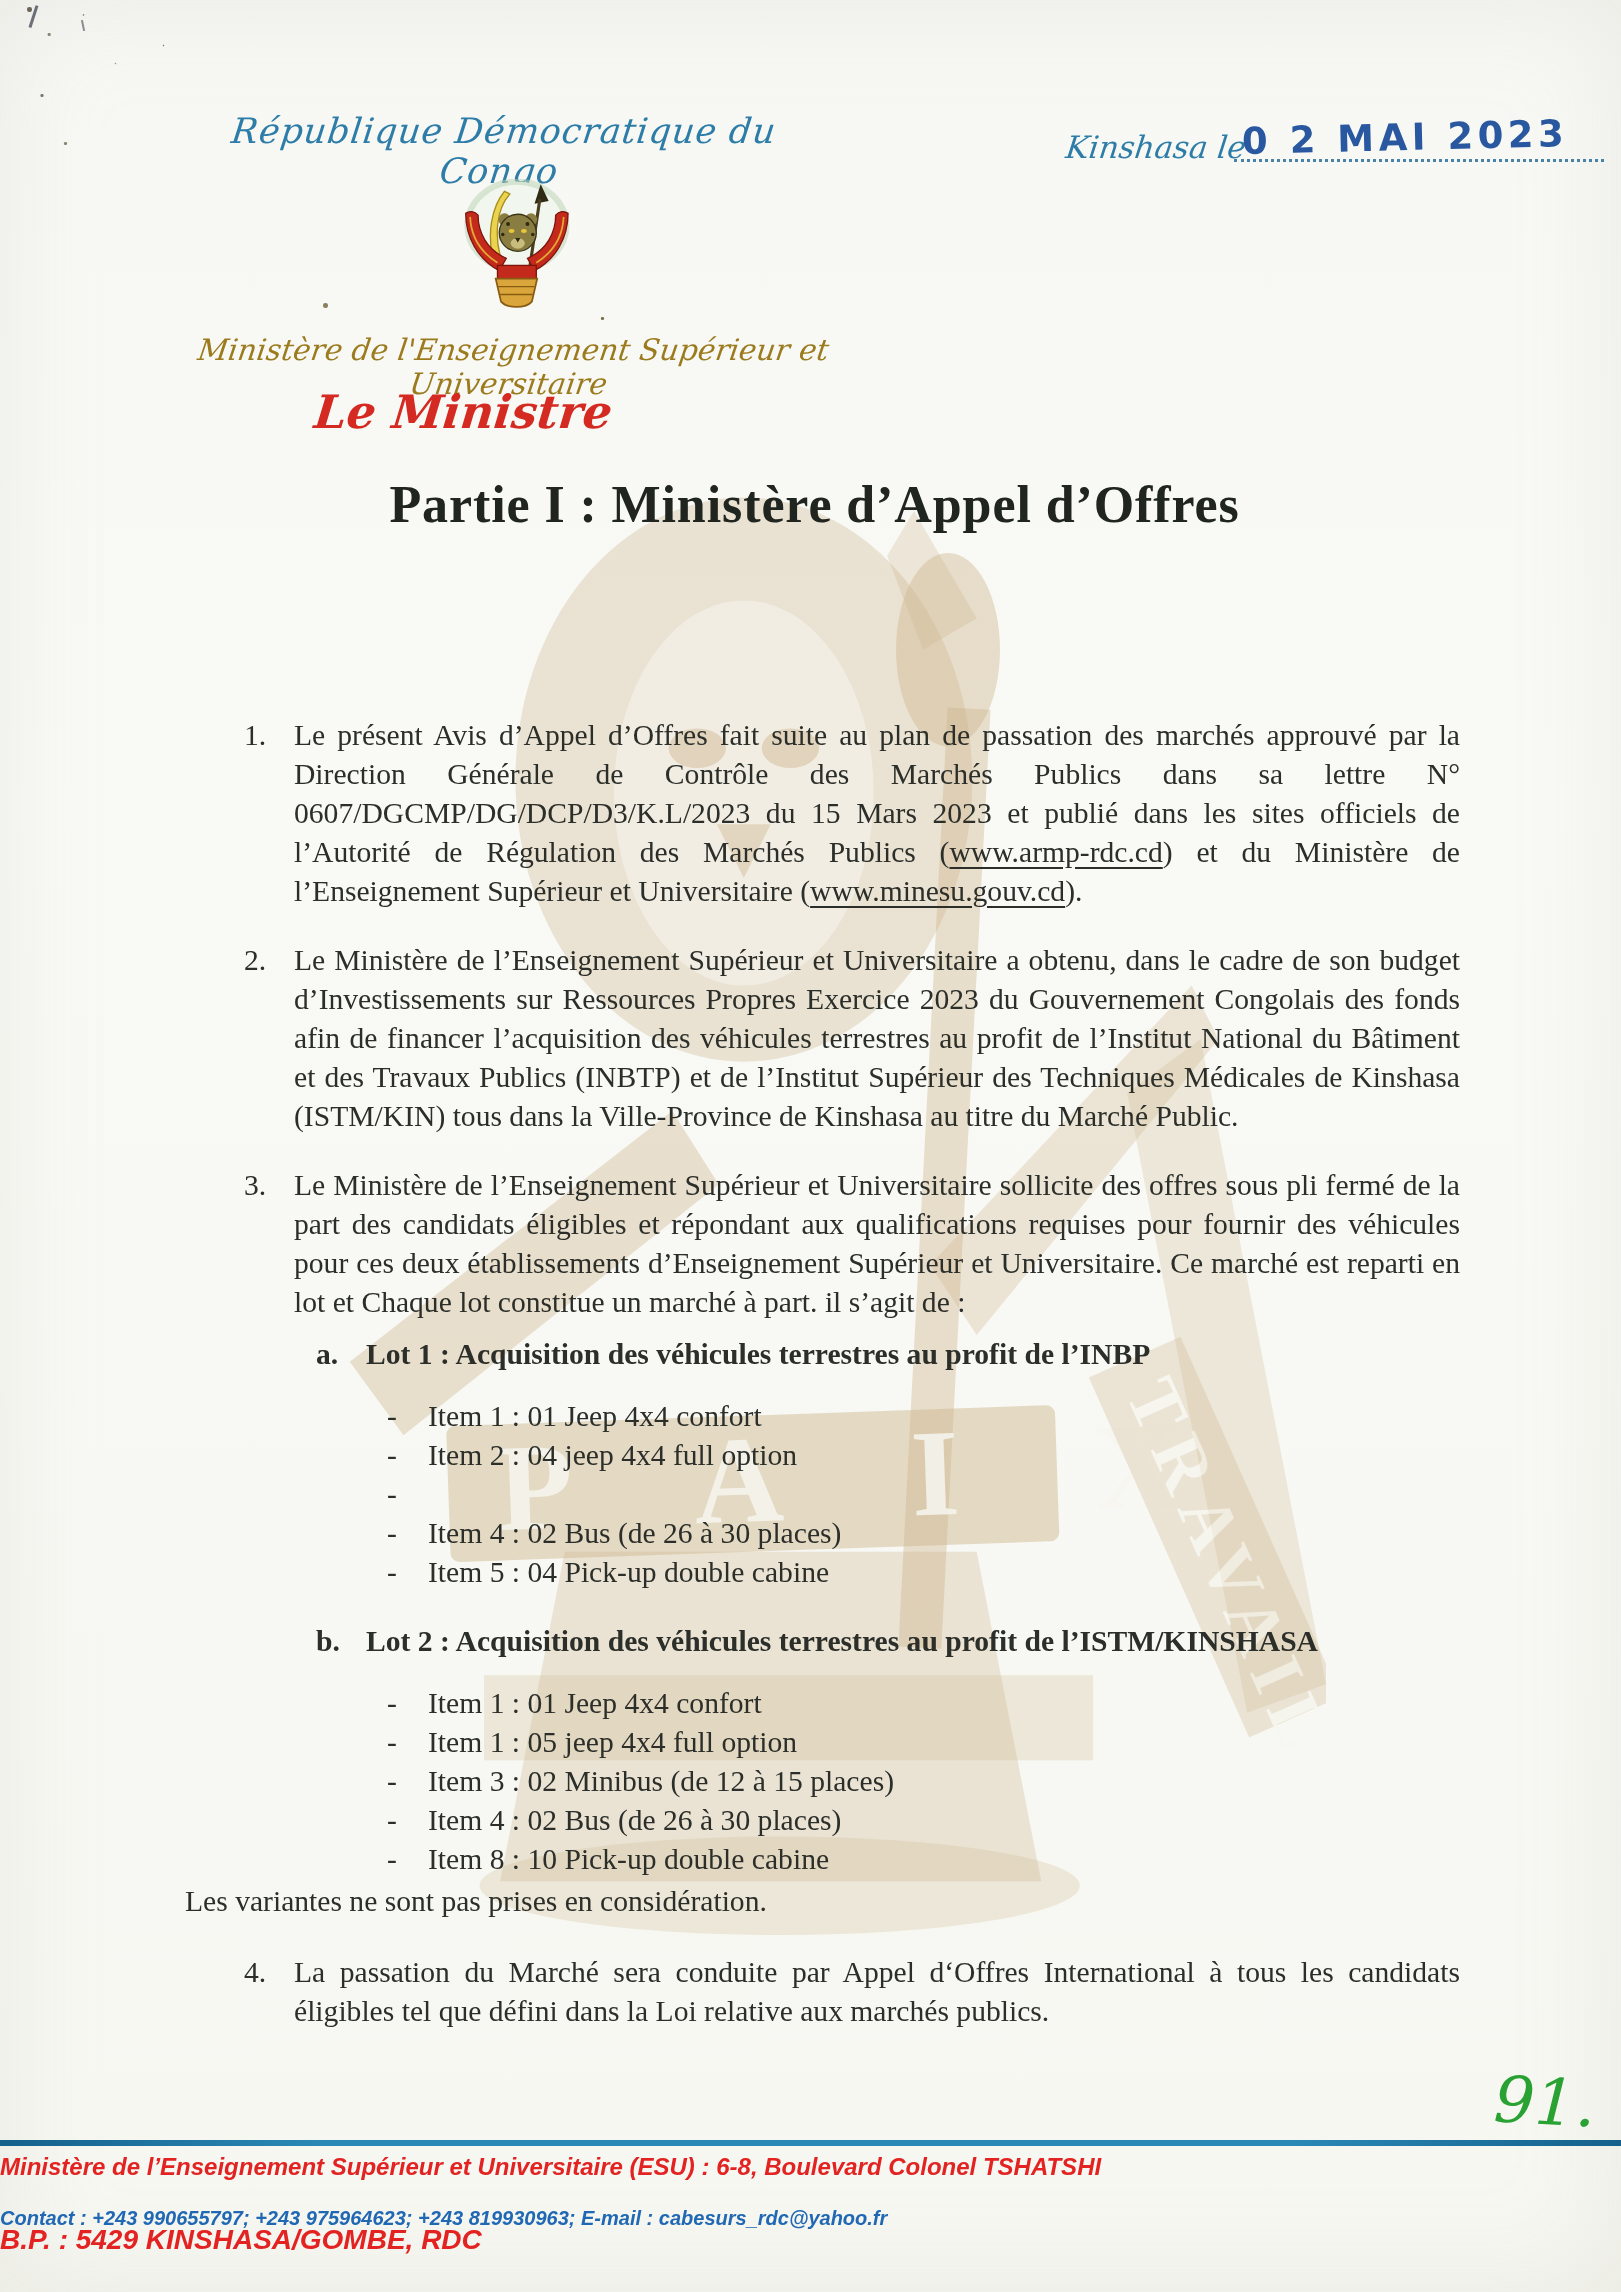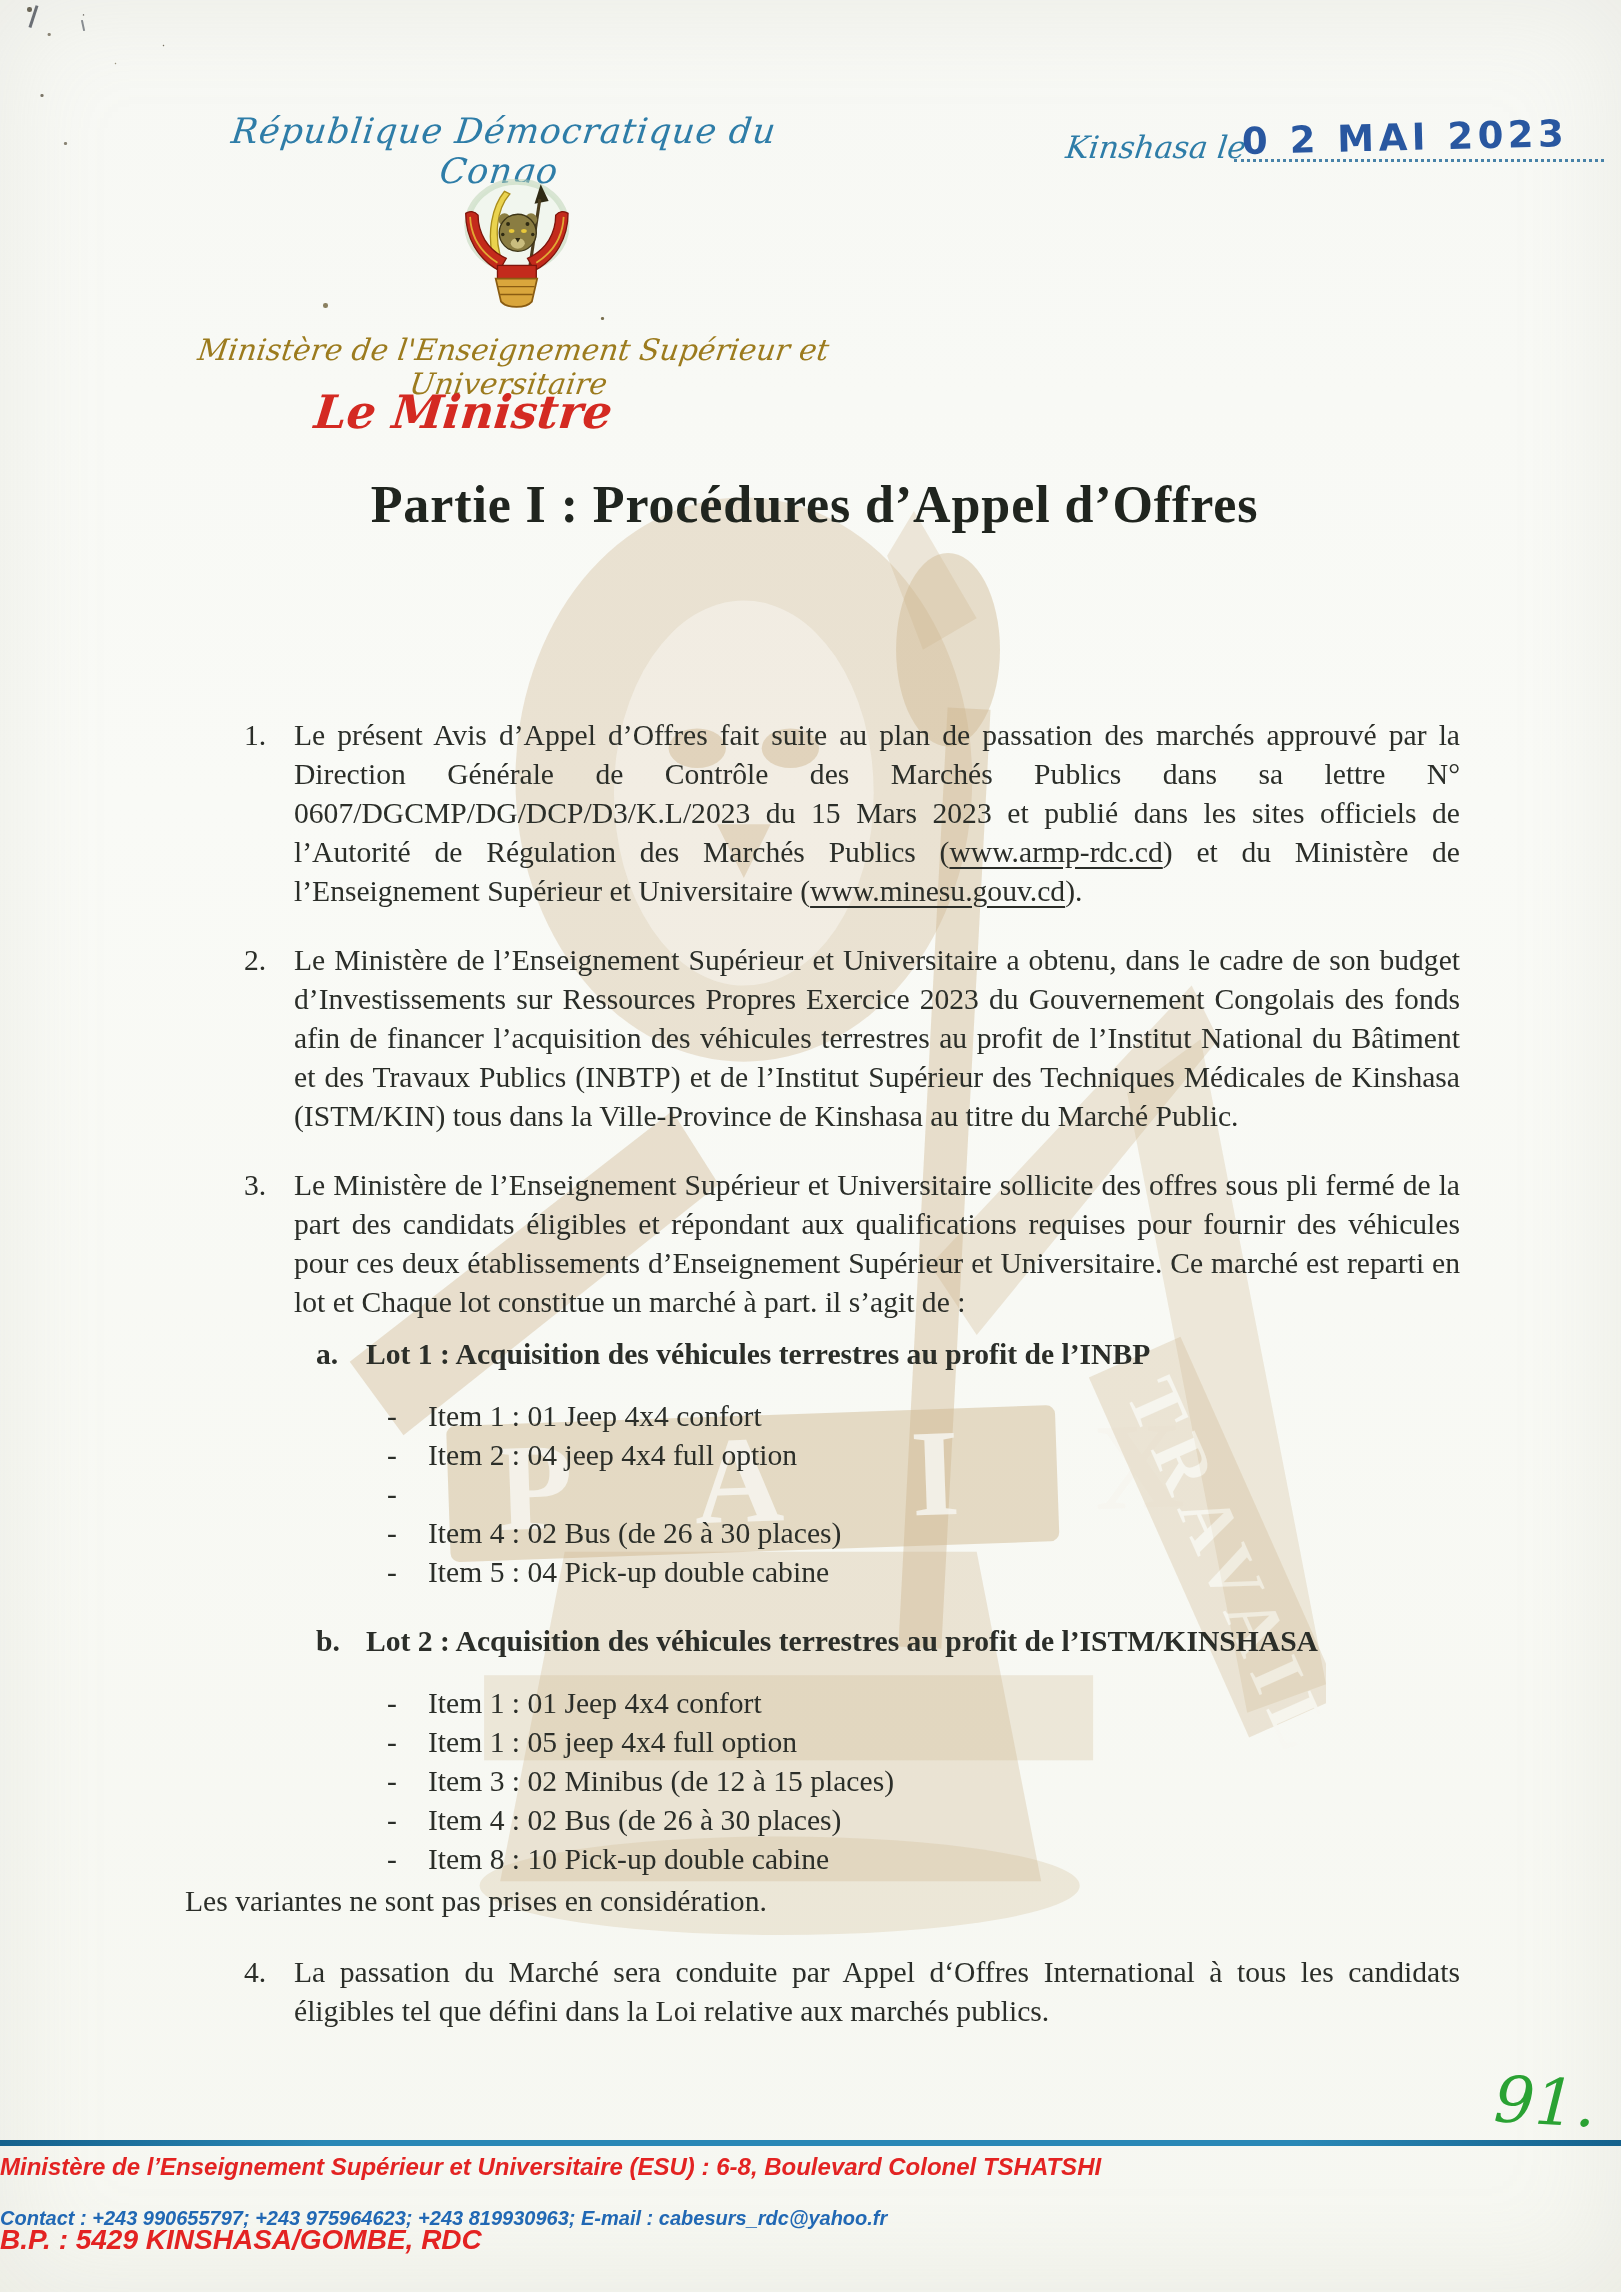--- a/index.html
+++ b/index.html
@@ -130,21 +130,21 @@
     <rect x="64" y="97" width="44" height="15" fill="#c32a1c" stroke="#7e150c" stroke-width="1.5"></rect>
     <path d="M62,112 L109,112 L103,138 C96,146 75,146 68,138 Z" fill="#daa63c" stroke="#8a5c12" stroke-width="2"></path>
     <line x1="64" y1="121" x2="106" y2="121" stroke="#8a5c12" stroke-width="1.5"></line>
     <line x1="67" y1="130" x2="104" y2="130" stroke="#8a5c12" stroke-width="1.5"></line>
   </svg>
 
   <div class="z ministry">Ministère de l'Enseignement Supérieur et Universitaire</div>
   <div class="z minister">Le Ministre</div>
 
   <div class="z titleblock">
-    <div class="t1">Partie I : Procédures d’Appel d’Offres</div>
+    <div class="t1">Partie I : Ministère d’Appel d’Offres</div>
   </div>
 
   <div class="z body">
 
     <div class="para">
       <span class="num">1.</span>
       <div class="ptext"><span>Le présent Avis d’Appel d’Offres fait suite au plan de passation des marchés approuvé par la Direction Générale de Contrôle des Marchés Publics dans sa lettre N° 0607/DGCMP/DG/DCP/D3/K.L/2023 du 15 Mars 2023 et publié  dans les sites officiels de l’Autorité de Régulation des Marchés Publics (</span><span class="url">www.armp-rdc.cd</span><span>) et du Ministère de l’Enseignement Supérieur et Universitaire (</span><span class="url">www.minesu.gouv.cd</span><span>).</span></div>
     </div>
 
     <div class="para">

